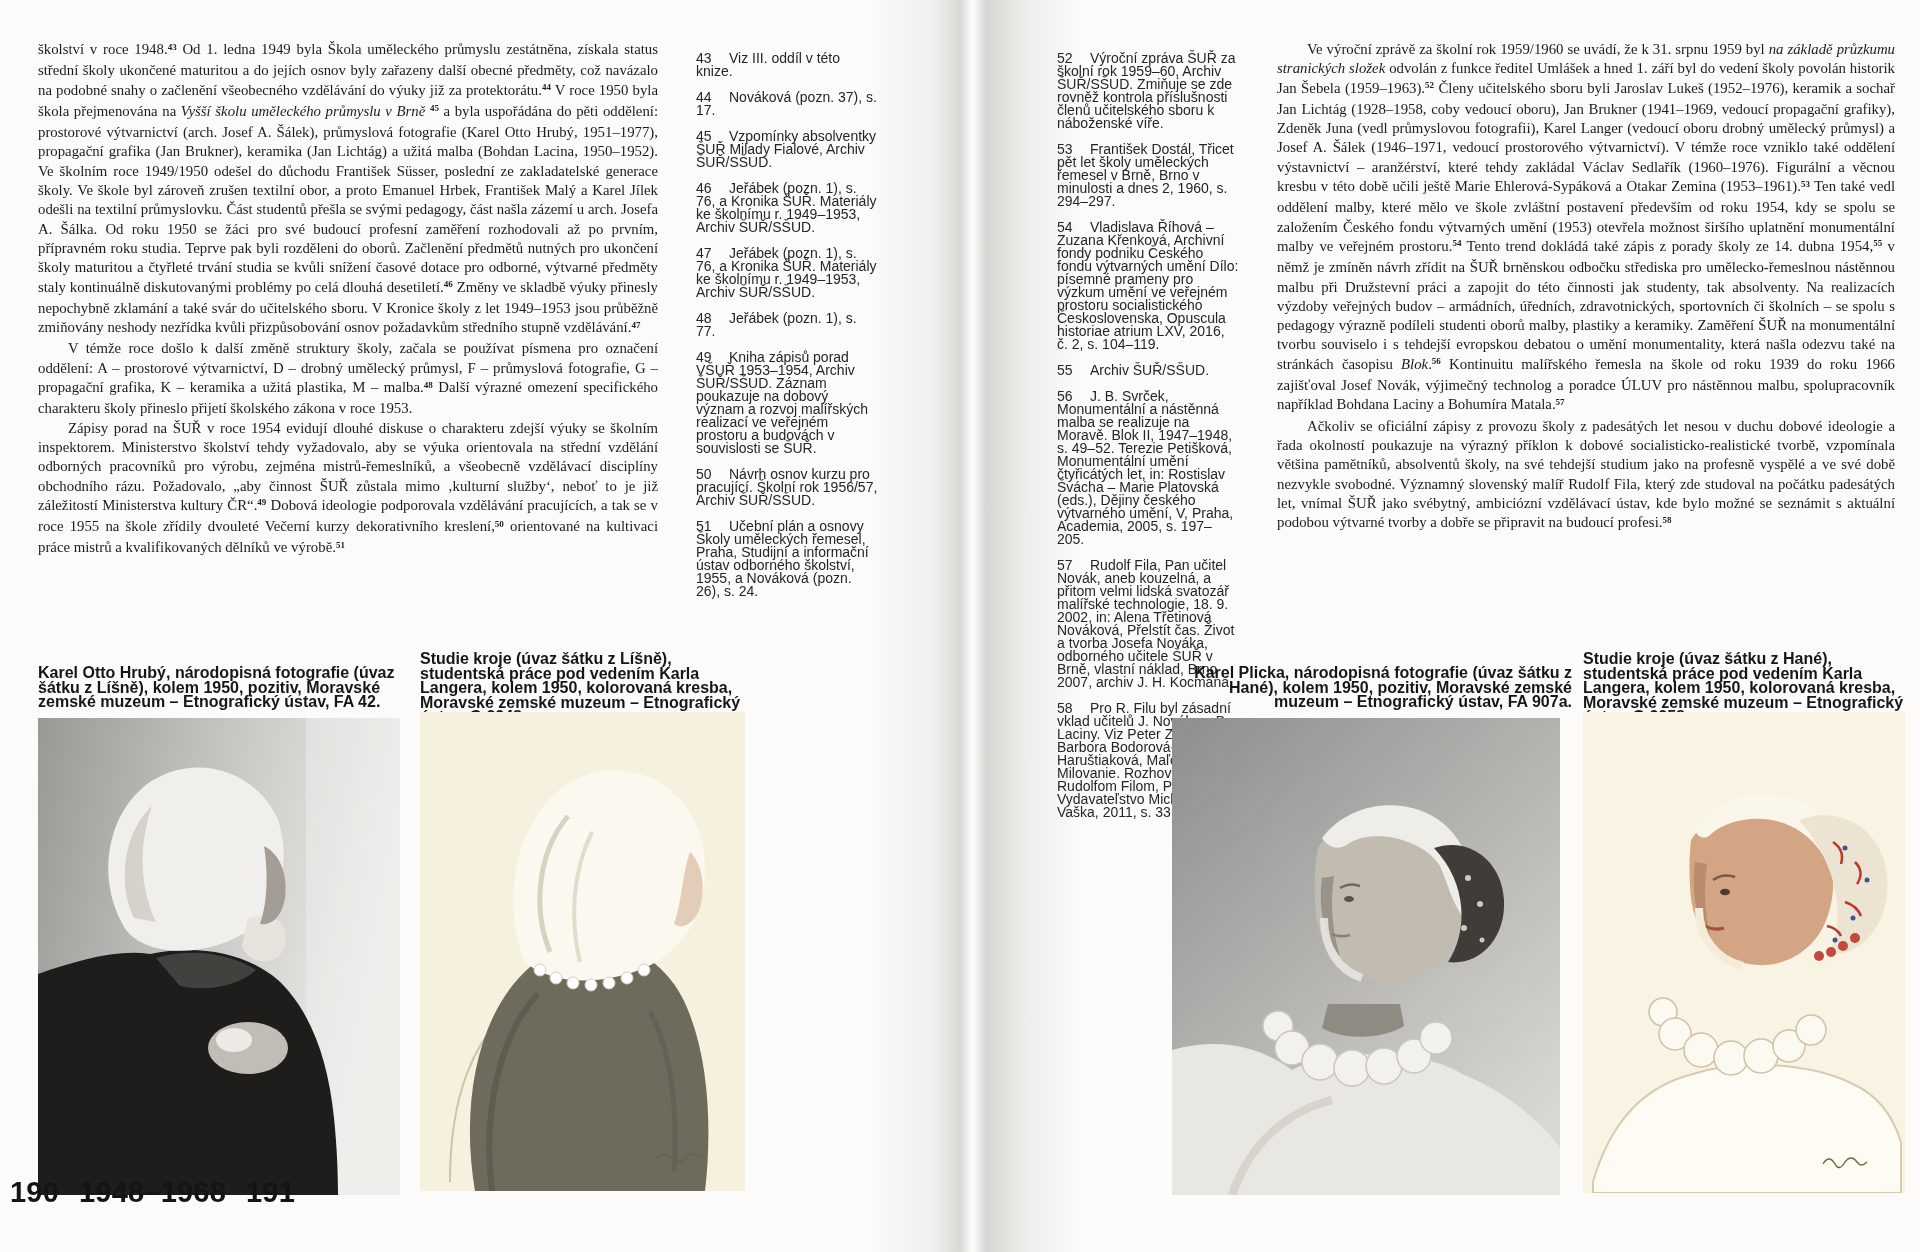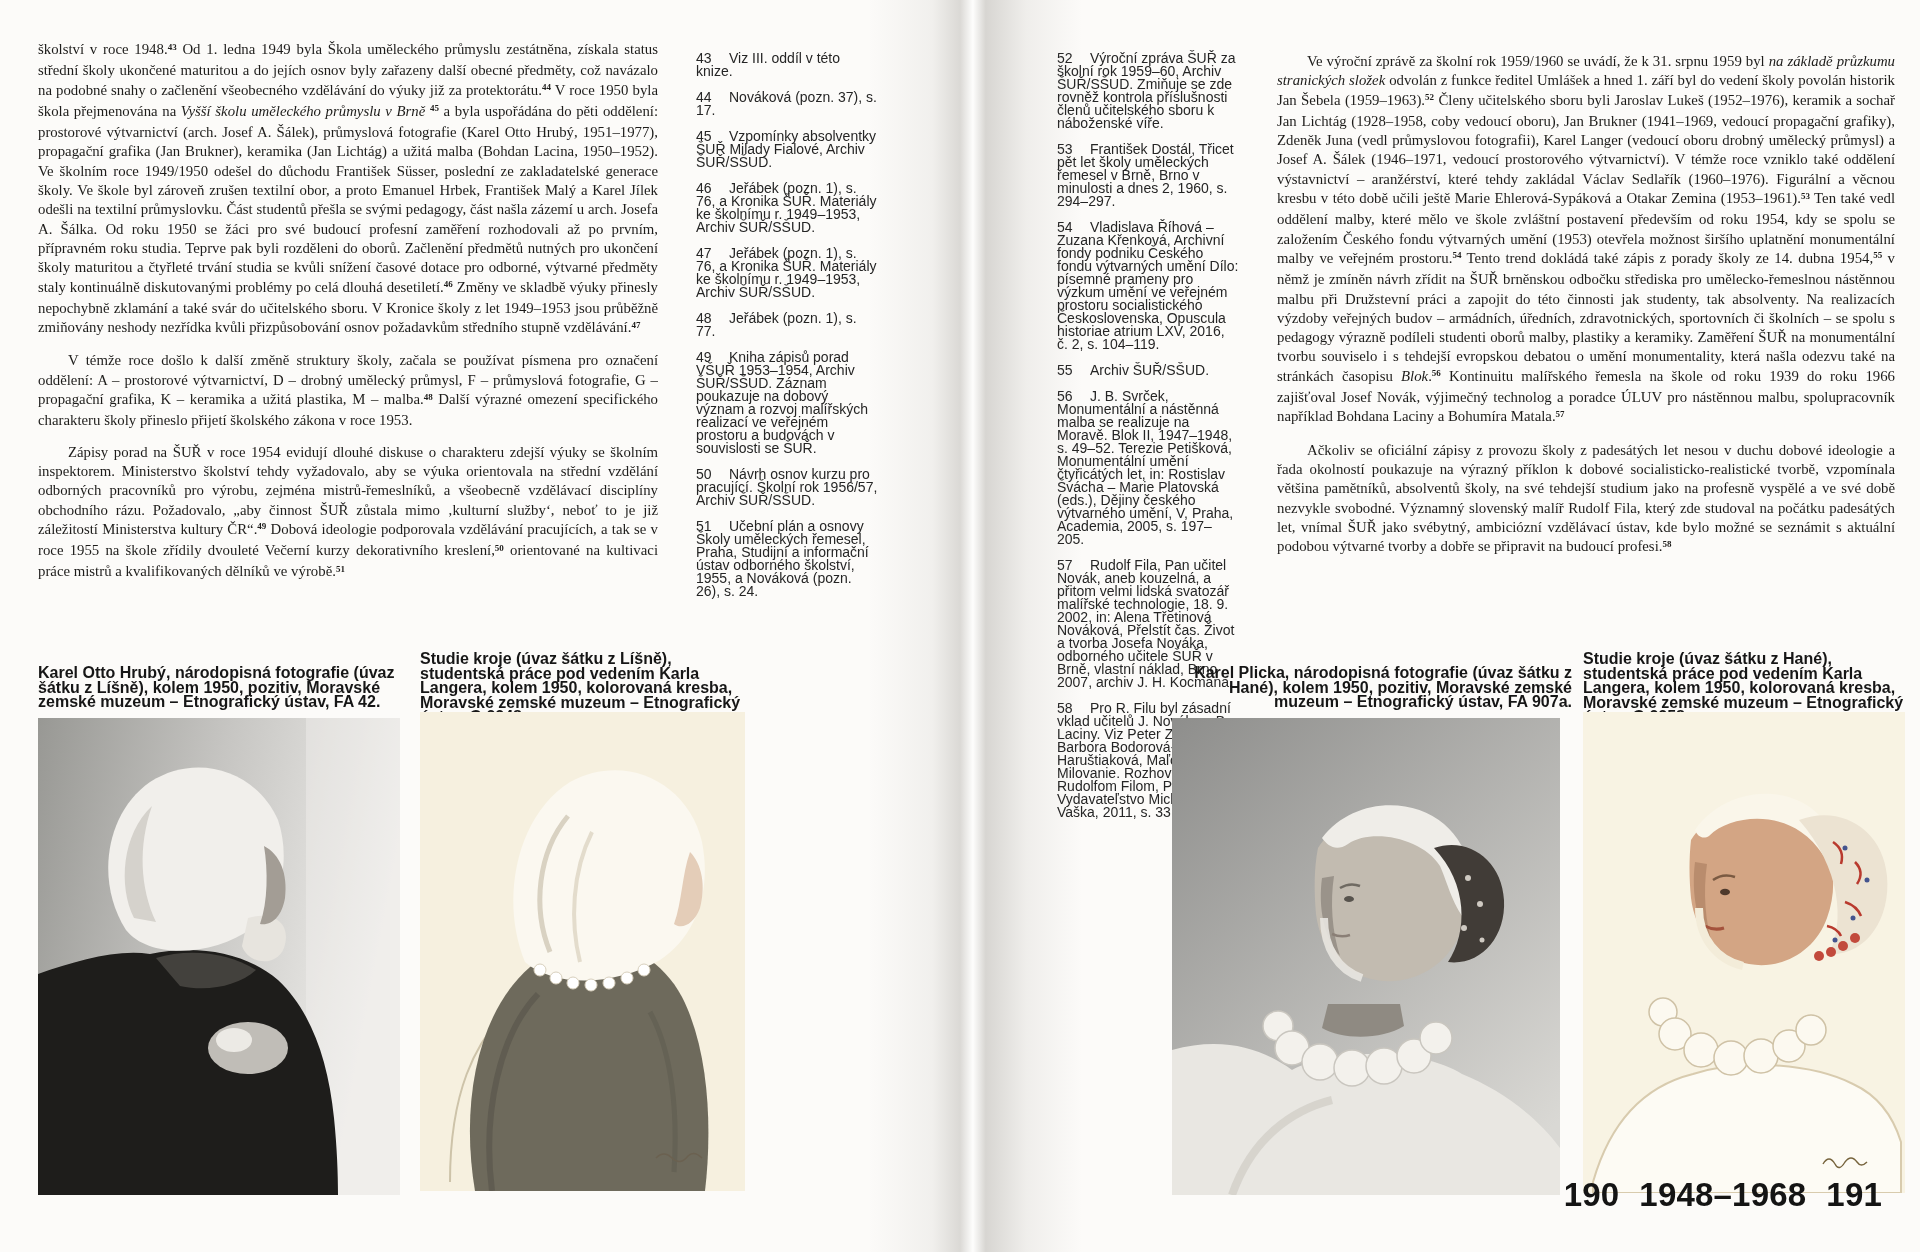--- a/index.html
+++ b/index.html
@@ -7,21 +7,21 @@
     width:1920px;height:1252px;position:relative;overflow:hidden;
     background:#fcfbf9;color:#1d1c1a;
     font-family:"Liberation Serif", serif;
   }
   .abs{position:absolute;}
   
   .main-col .para{
     margin:0;font-size:14.8px;line-height:19.3px;text-align:justify;
     hyphens:auto;-webkit-hyphens:auto;
   }
-  .main-col .para.indent{text-indent:30px;margin-top:12px;}
+  .main-col .para.indent{text-indent:30px;}
   .sup{font-size:9px;position:relative;top:-4.5px;font-weight:bold;letter-spacing:0;}
   .i{font-style:italic;}
   #left-main{left:38px;top:40px;width:620px;}
   #right-main{left:1277px;top:40px;width:618px;}
   
   .fn-col{width:182px;}
   #left-fn{left:696px;top:46px;}
   #right-fn{left:1057px;top:46px;}
   .fn{
     font-family:"Liberation Sans", sans-serif;
@@ -51,23 +51,23 @@
       rgba(110,105,95,0) 0%,
       rgba(110,105,95,0.08) 30%,
       rgba(85,80,70,0.20) 43%,
       rgba(255,255,255,0.55) 49%,
       rgba(85,80,70,0.22) 55%,
       rgba(110,105,95,0.09) 74%,
       rgba(110,105,95,0) 100%);
   }
   
   #footer{
-    left:0;top:1176px;width:1892px;text-align:right;
+    left:0;top:1176px;width:1892px;text-align:left;
     font-family:"Liberation Sans", sans-serif;font-weight:bold;
-    font-size:33px;color:#141414;letter-spacing:0.2px;
+    font-size:29px;color:#141414;letter-spacing:0.2px;
   }
   #footer span{margin:0 10px;}
 </style>
 </head>
 <body>
 
 <div class="abs main-col" id="left-main">
   <p class="para"><span>školství v roce 1948.</span><span class="sup">43</span><span> Od 1. ledna 1949 byla Škola uměleckého průmyslu zestátněna, získala status střední školy ukončené maturitou a do jejích osnov byly zařazeny další obecné předměty, což navázalo na podobné snahy o začlenění všeobecného vzdělávání do výuky již za protektorátu.</span><span class="sup">44</span><span> V roce 1950 byla škola přejmenována na </span><span class="i">Vyšší školu uměleckého průmyslu v Brně</span><span> </span><span class="sup">45</span><span> a byla uspořádána do pěti oddělení: prostorové výtvarnictví (arch. Josef A. Šálek), průmyslová fotografie (Karel Otto Hrubý, 1951–1977), propagační grafika (Jan Brukner), keramika (Jan Lichtág) a užitá malba (Bohdan Lacina, 1950–1952). Ve školním roce 1949/1950 odešel do důchodu František Süsser, poslední ze zakladatelské generace školy. Ve škole byl zároveň zrušen textilní obor, a proto Emanuel Hrbek, František Malý a Karel Jílek odešli na textilní průmyslovku. Část studentů přešla se svými pedagogy, část našla zázemí u arch. Josefa A. Šálka. Od roku 1950 se žáci pro své budoucí profesní zaměření rozhodovali až po prvním, přípravném roku studia. Teprve pak byli rozděleni do oborů. Začlenění předmětů nutných pro ukončení školy maturitou a čtyřleté trvání studia se kvůli snížení časové dotace pro odborné, výtvarné předměty staly kontinuálně diskutovanými problémy po celá dlouhá desetiletí.</span><span class="sup">46</span><span> Změny ve skladbě výuky přinesly nepochybně zklamání a také svár do učitelského sboru. V Kronice školy z let 1949–1953 jsou průběžně zmiňovány neshody nezřídka kvůli přizpůsobování osnov požadavkům středního stupně vzdělávání.</span><span class="sup">47</span></p>
   <p class="para indent"><span>V témže roce došlo k další změně struktury školy, začala se používat písmena pro označení oddělení: A – prostorové výtvarnictví, D – drobný umělecký průmysl, F – průmyslová fotografie, G – propagační grafika, K – keramika a užitá plastika, M – malba.</span><span class="sup">48</span><span> Další výrazné omezení specifického charakteru školy přineslo přijetí školského zákona v roce 1953.</span></p>
   <p class="para indent"><span>Zápisy porad na ŠUŘ v roce 1954 evidují dlouhé diskuse o charakteru zdejší výuky se školním inspektorem. Ministerstvo školství tehdy vyžadovalo, aby se výuka orientovala na střední vzdělání odborných pracovníků pro výrobu, zejména mistrů-řemeslníků, a všeobecně vzdělávací disciplíny obchodního rázu. Požadovalo, „aby činnost ŠUŘ zůstala mimo ‚kulturní služby‘, neboť to je již záležitostí Ministerstva kultury ČR“.</span><span class="sup">49</span><span> Dobová ideologie podporovala vzdělávání pracujících, a tak se v roce 1955 na škole zřídily dvouleté Večerní kurzy dekorativního kreslení,</span><span class="sup">50</span><span> orientované na kultivaci práce mistrů a kvalifikovaných dělníků ve výrobě.</span><span class="sup">51</span></p>

